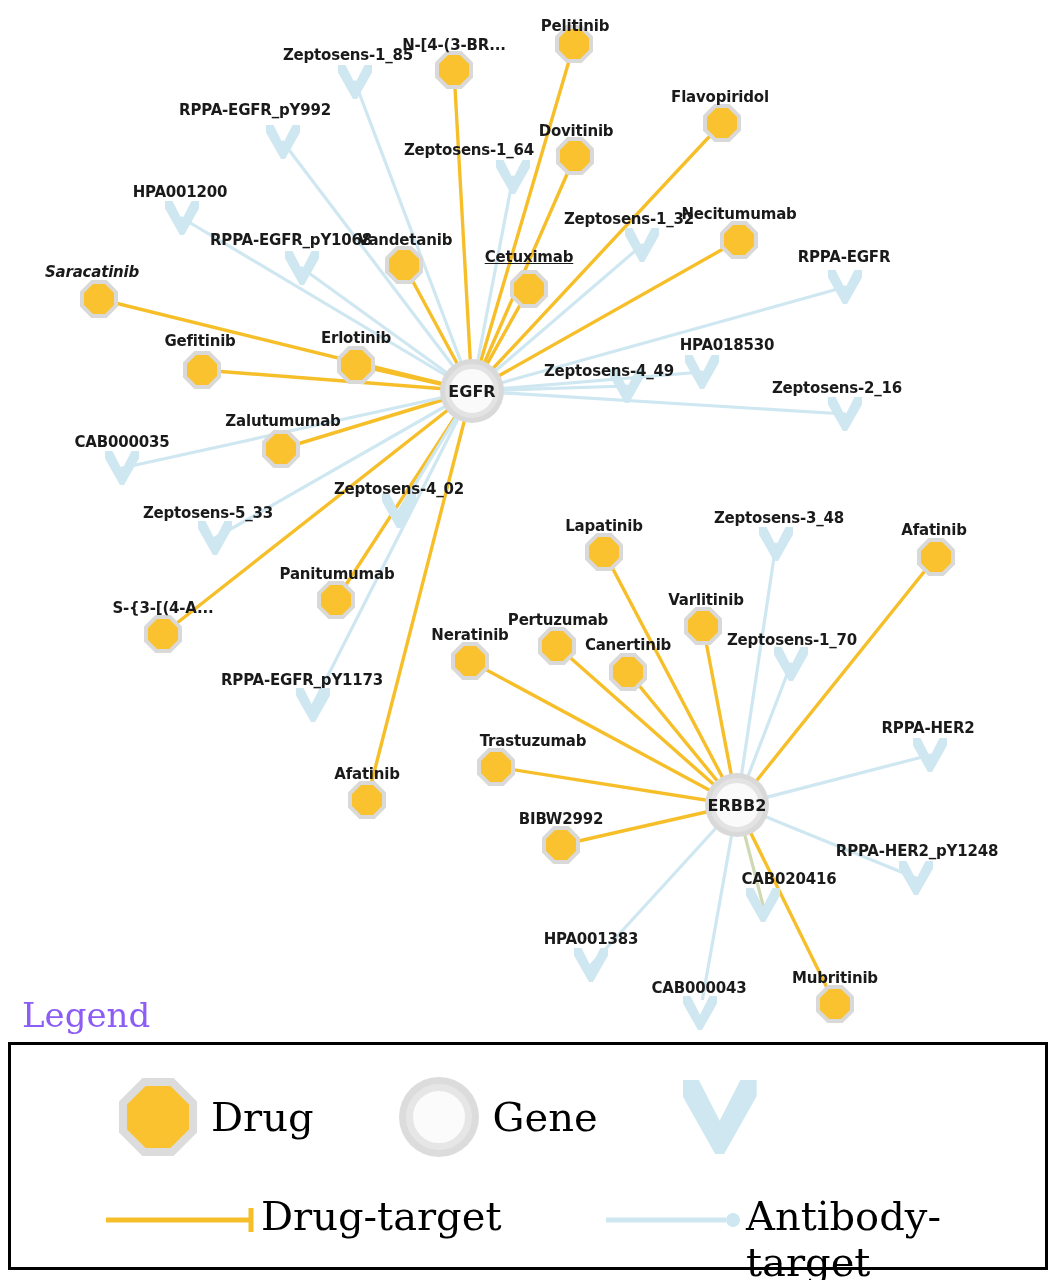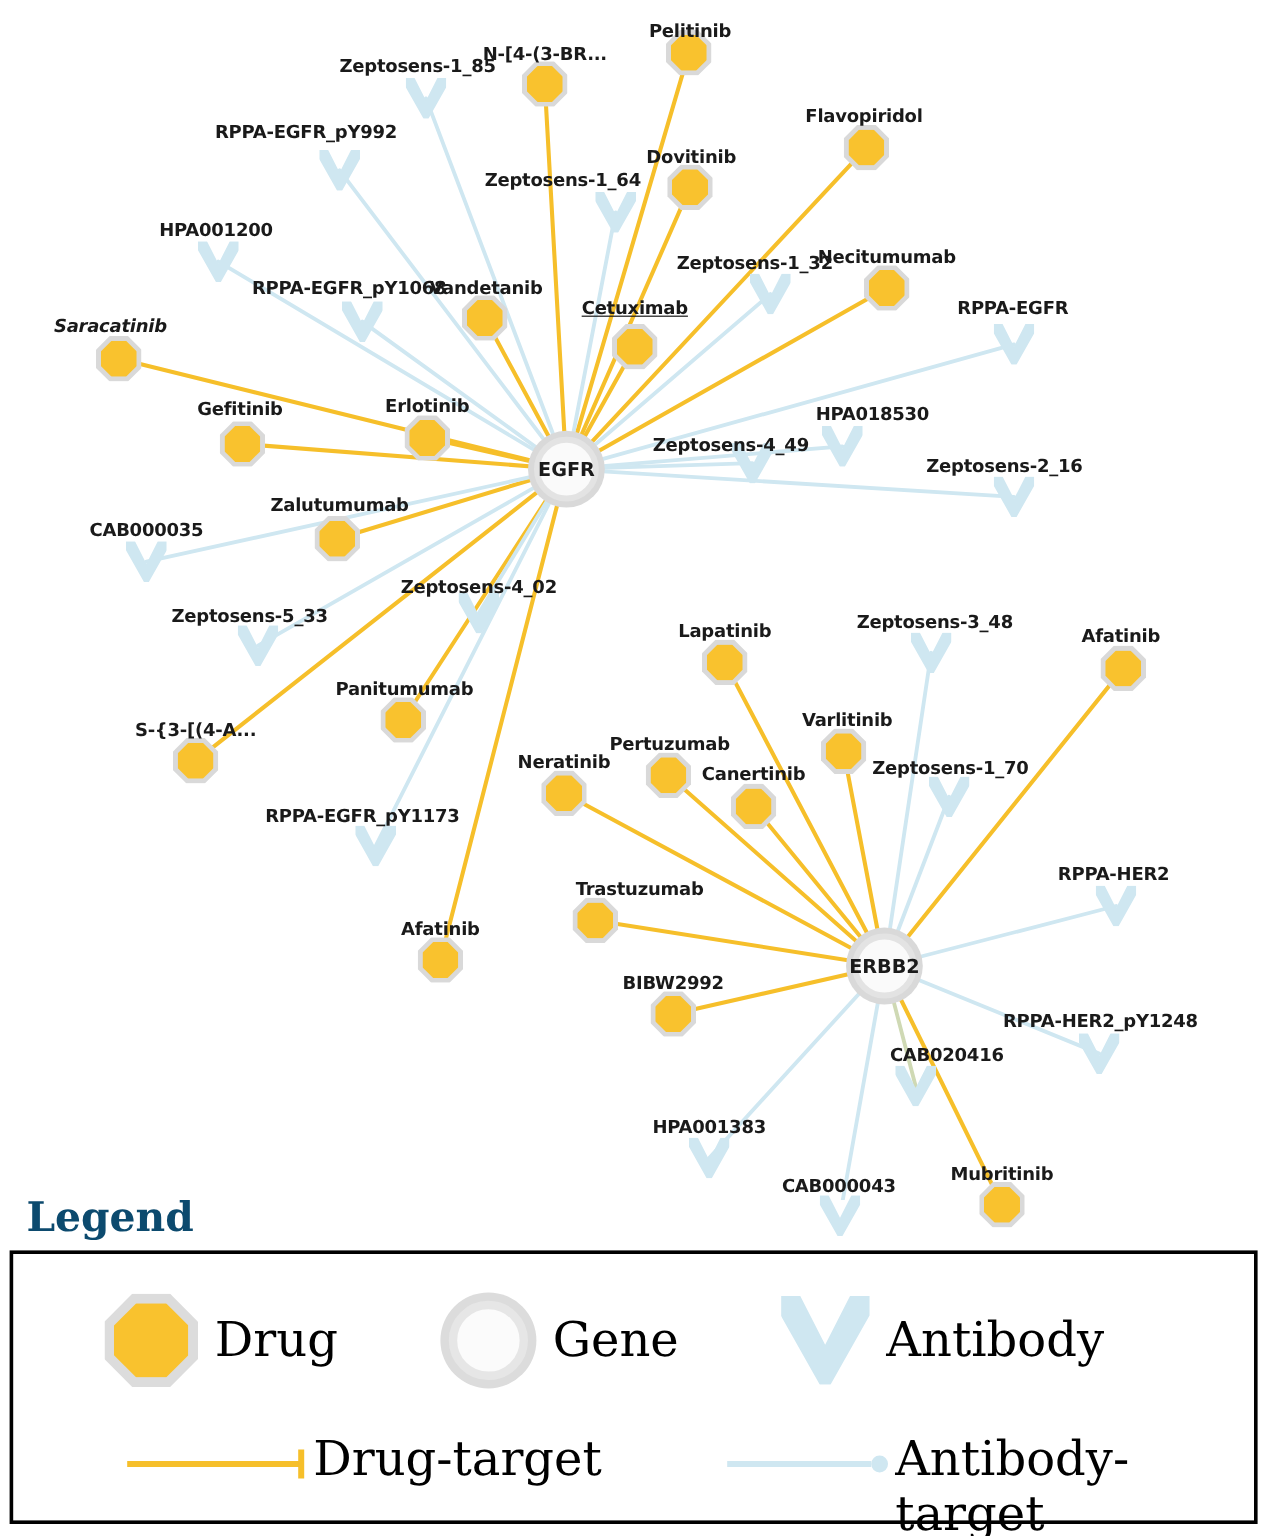--- a/index.html
+++ b/index.html
@@ -90,22 +90,22 @@
     clip-path: polygon(0% 0%, 22% 0%, 50% 55%, 78% 0%, 100% 0%, 100% 22%, 56% 100%, 44% 100%, 0% 22%);
   }
 
   
   #legend-title {
     position: absolute;
     left: 22px;
     top: 995px;
     font-family: "DejaVu Serif", serif;
     font-size: 34px;
-    font-weight: bold;
-    color: #0c4a6e;
+    font-weight: normal;
+    color: #8b5cf6;
   }
   #legend-box {
     position: absolute;
     left: 8px;
     top: 1042px;
     width: 1040px;
     height: 228px;
     border: 3px solid #000;
     box-sizing: border-box;
     background: #fff;
@@ -446,35 +446,34 @@
         </div>
       </div>
       <div class="gene-label" style="left: 737px; top: 805px;">ERBB2</div>
     </div>
 </div>
 
 <div id="legend-title">Legend</div>
 
 <div id="legend-box">
   <div class="legend-row1">
-    <div class="legend-item" style="margin-left:76px;justify-content:flex-end;">
+    <div class="legend-item" style="margin-left:108px;justify-content:flex-end;">
       <div class="lg-drug-outer">
           <div class="lg-drug-inner"></div>
         </div>
       <div class="legend-text">Drug</div>
     </div>
     <div class="legend-item" style="margin-left:85px;">
       <div class="lg-gene-outer">
           <div class="lg-gene-mid"></div>
         </div>
       <div class="legend-text">Gene</div>
     </div>
     <div class="legend-item" style="margin-left:85px;">
       <div class="lg-ab"></div>
-      <div class="legend-text">Antibody</div>
     </div>
   </div>
   <div class="legend-row2">
     <svg width="1034" height="70">
       <line x1="95" y1="35" x2="240" y2="35" stroke="#f6bf2a" stroke-width="5"></line>
       <line x1="240" y1="23" x2="240" y2="47" stroke="#f6bf2a" stroke-width="5"></line>
       <line x1="595" y1="35" x2="715" y2="35" stroke="#cfe7f1" stroke-width="5"></line>
       <circle cx="722" cy="35" r="7" fill="#cfe7f1"></circle>
     </svg>
     <div class="legend-text" style="position:absolute; left:250px; top:8px; margin:0;">Drug-target</div>

